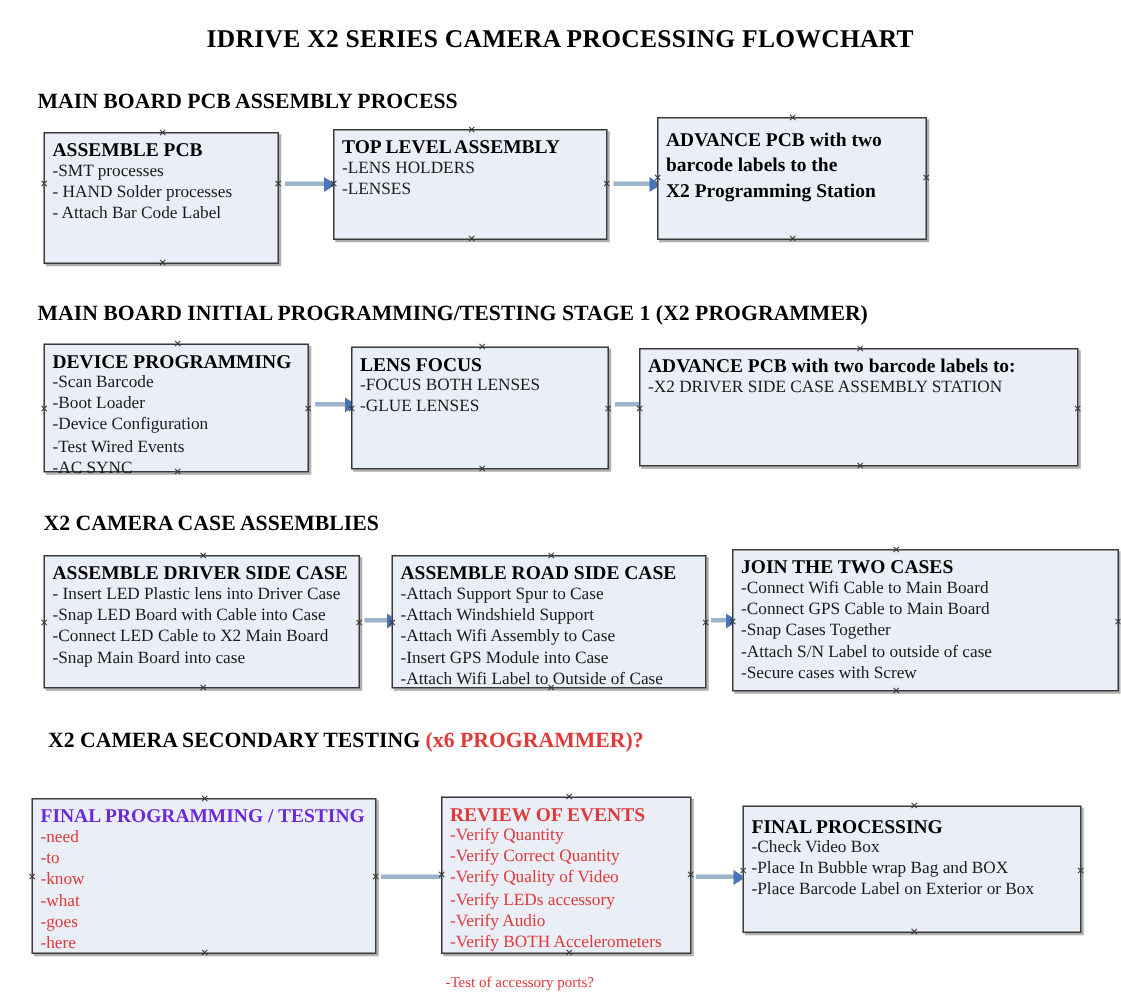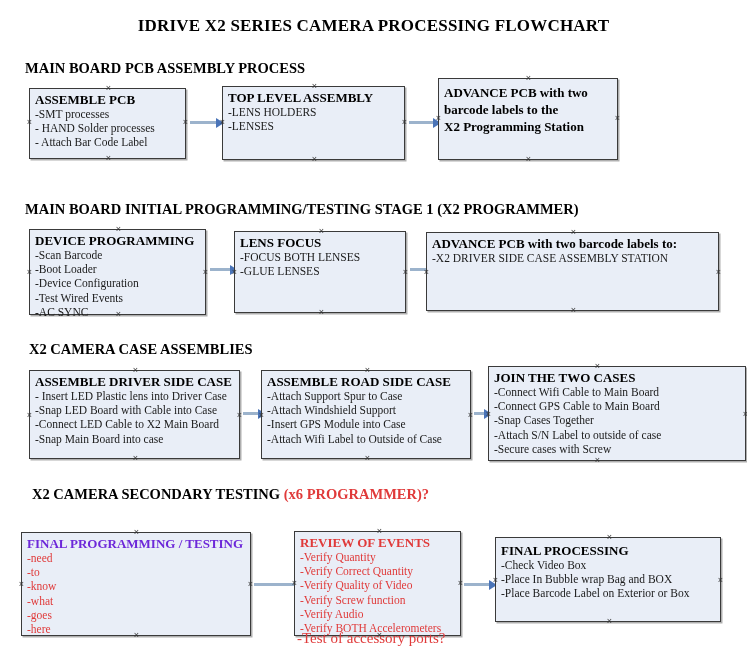--- a/index.html
+++ b/index.html
@@ -90,37 +90,38 @@
     font-size: 9px;
     line-height: 7px;
     text-align: center;
     font-family: "Liberation Sans", sans-serif;
     pointer-events: auto;
   }
   .handle::before { content: "\00D7"; }
 
   .overflow-line {
     position: absolute;
-    font-size: 15px;
+    font-size: 10px;
     color: #e03a3a;
     white-space: nowrap;
+    margin-top: 20px;
   }
 </style>
 </head>
 <body>
 
 <div id="page">
 
   <div class="title">IDRIVE X2  SERIES CAMERA PROCESSING FLOWCHART</div>
 
   <div class="section-head" style="left:25px; top:60px;">
     <span>MAIN BOARD PCB ASSEMBLY PROCESS</span>
   </div>
 
-  <div class="box" style="left:29px; top:88px; width:157px; height:71px;">
+  <div class="box" style="left:29px; top:88px; width:157px; height:88px;">
     <div class="box-inner">
       <div class="box-title">ASSEMBLE PCB</div>
       <div class="box-lines">-SMT processes</div>
       <div class="box-lines">- HAND Solder processes</div>
       <div class="box-lines">- Attach Bar Code Label</div>
     </div>
     <span class="handle" style="left:75px; top:-4px;"></span>
     <span class="handle" style="left:75px; bottom:-4px;"></span>
     <span class="handle" style="left:-4px; top:30px;"></span>
     <span class="handle" style="right:-4px; top:30px;"></span>
@@ -223,20 +224,21 @@
   </div>
 
   <div class="conn" style="left:243px; top:412px; width:18px;"></div>
   <div class="arrowhead" style="left:258px; top:409px;"></div>
 
   <div class="box" style="left:261px; top:370px; width:210px; height:89px;">
     <div class="box-inner">
       <div class="box-title">ASSEMBLE ROAD SIDE CASE</div>
       <div class="box-lines">-Attach Support Spur to Case</div>
       <div class="box-lines">-Attach Windshield Support</div>
+      <div class="box-lines">-Attach Wifi Assembly to Case</div>
       <div class="box-lines">-Insert GPS Module into Case</div>
       <div class="box-lines">-Attach Wifi Label to Outside of Case</div>
     </div>
     <span class="handle" style="left:102px; top:-4px;"></span>
     <span class="handle" style="left:102px; bottom:-4px;"></span>
     <span class="handle" style="left:-4px; top:41px;"></span>
     <span class="handle" style="right:-4px; top:41px;"></span>
   </div>
 
   <div class="conn" style="left:474px; top:412px; width:14px;"></div>
@@ -278,21 +280,21 @@
   </div>
 
   <div class="conn" style="left:254px; top:583px; width:40px;"></div>
 
   <div class="box" style="left:294px; top:531px; width:167px; height:105px;">
     <div class="box-inner">
       <div class="box-title" style="color:#e03a3a;">REVIEW OF EVENTS</div>
       <div class="box-lines" style="color:#e03a3a;">-Verify Quantity</div>
       <div class="box-lines" style="color:#e03a3a;">-Verify Correct Quantity</div>
       <div class="box-lines" style="color:#e03a3a;">-Verify Quality of Video</div>
-      <div class="box-lines" style="color:#e03a3a;">-Verify Screw function</div>
+      <div class="box-lines" style="color:#e03a3a;">-Verify LEDs accessory</div>
       <div class="box-lines" style="color:#e03a3a;">-Verify Audio</div>
       <div class="box-lines" style="color:#e03a3a;">-Verify BOTH Accelerometers</div>
     </div>
     <span class="handle" style="left:81px; top:-4px;"></span>
     <span class="handle" style="left:81px; bottom:-4px;"></span>
     <span class="handle" style="left:-4px; top:48px;"></span>
     <span class="handle" style="right:-4px; top:48px;"></span>
   </div>
 
   <div class="overflow-line" style="left:297px; top:630px;">-Test of accessory ports?</div>

